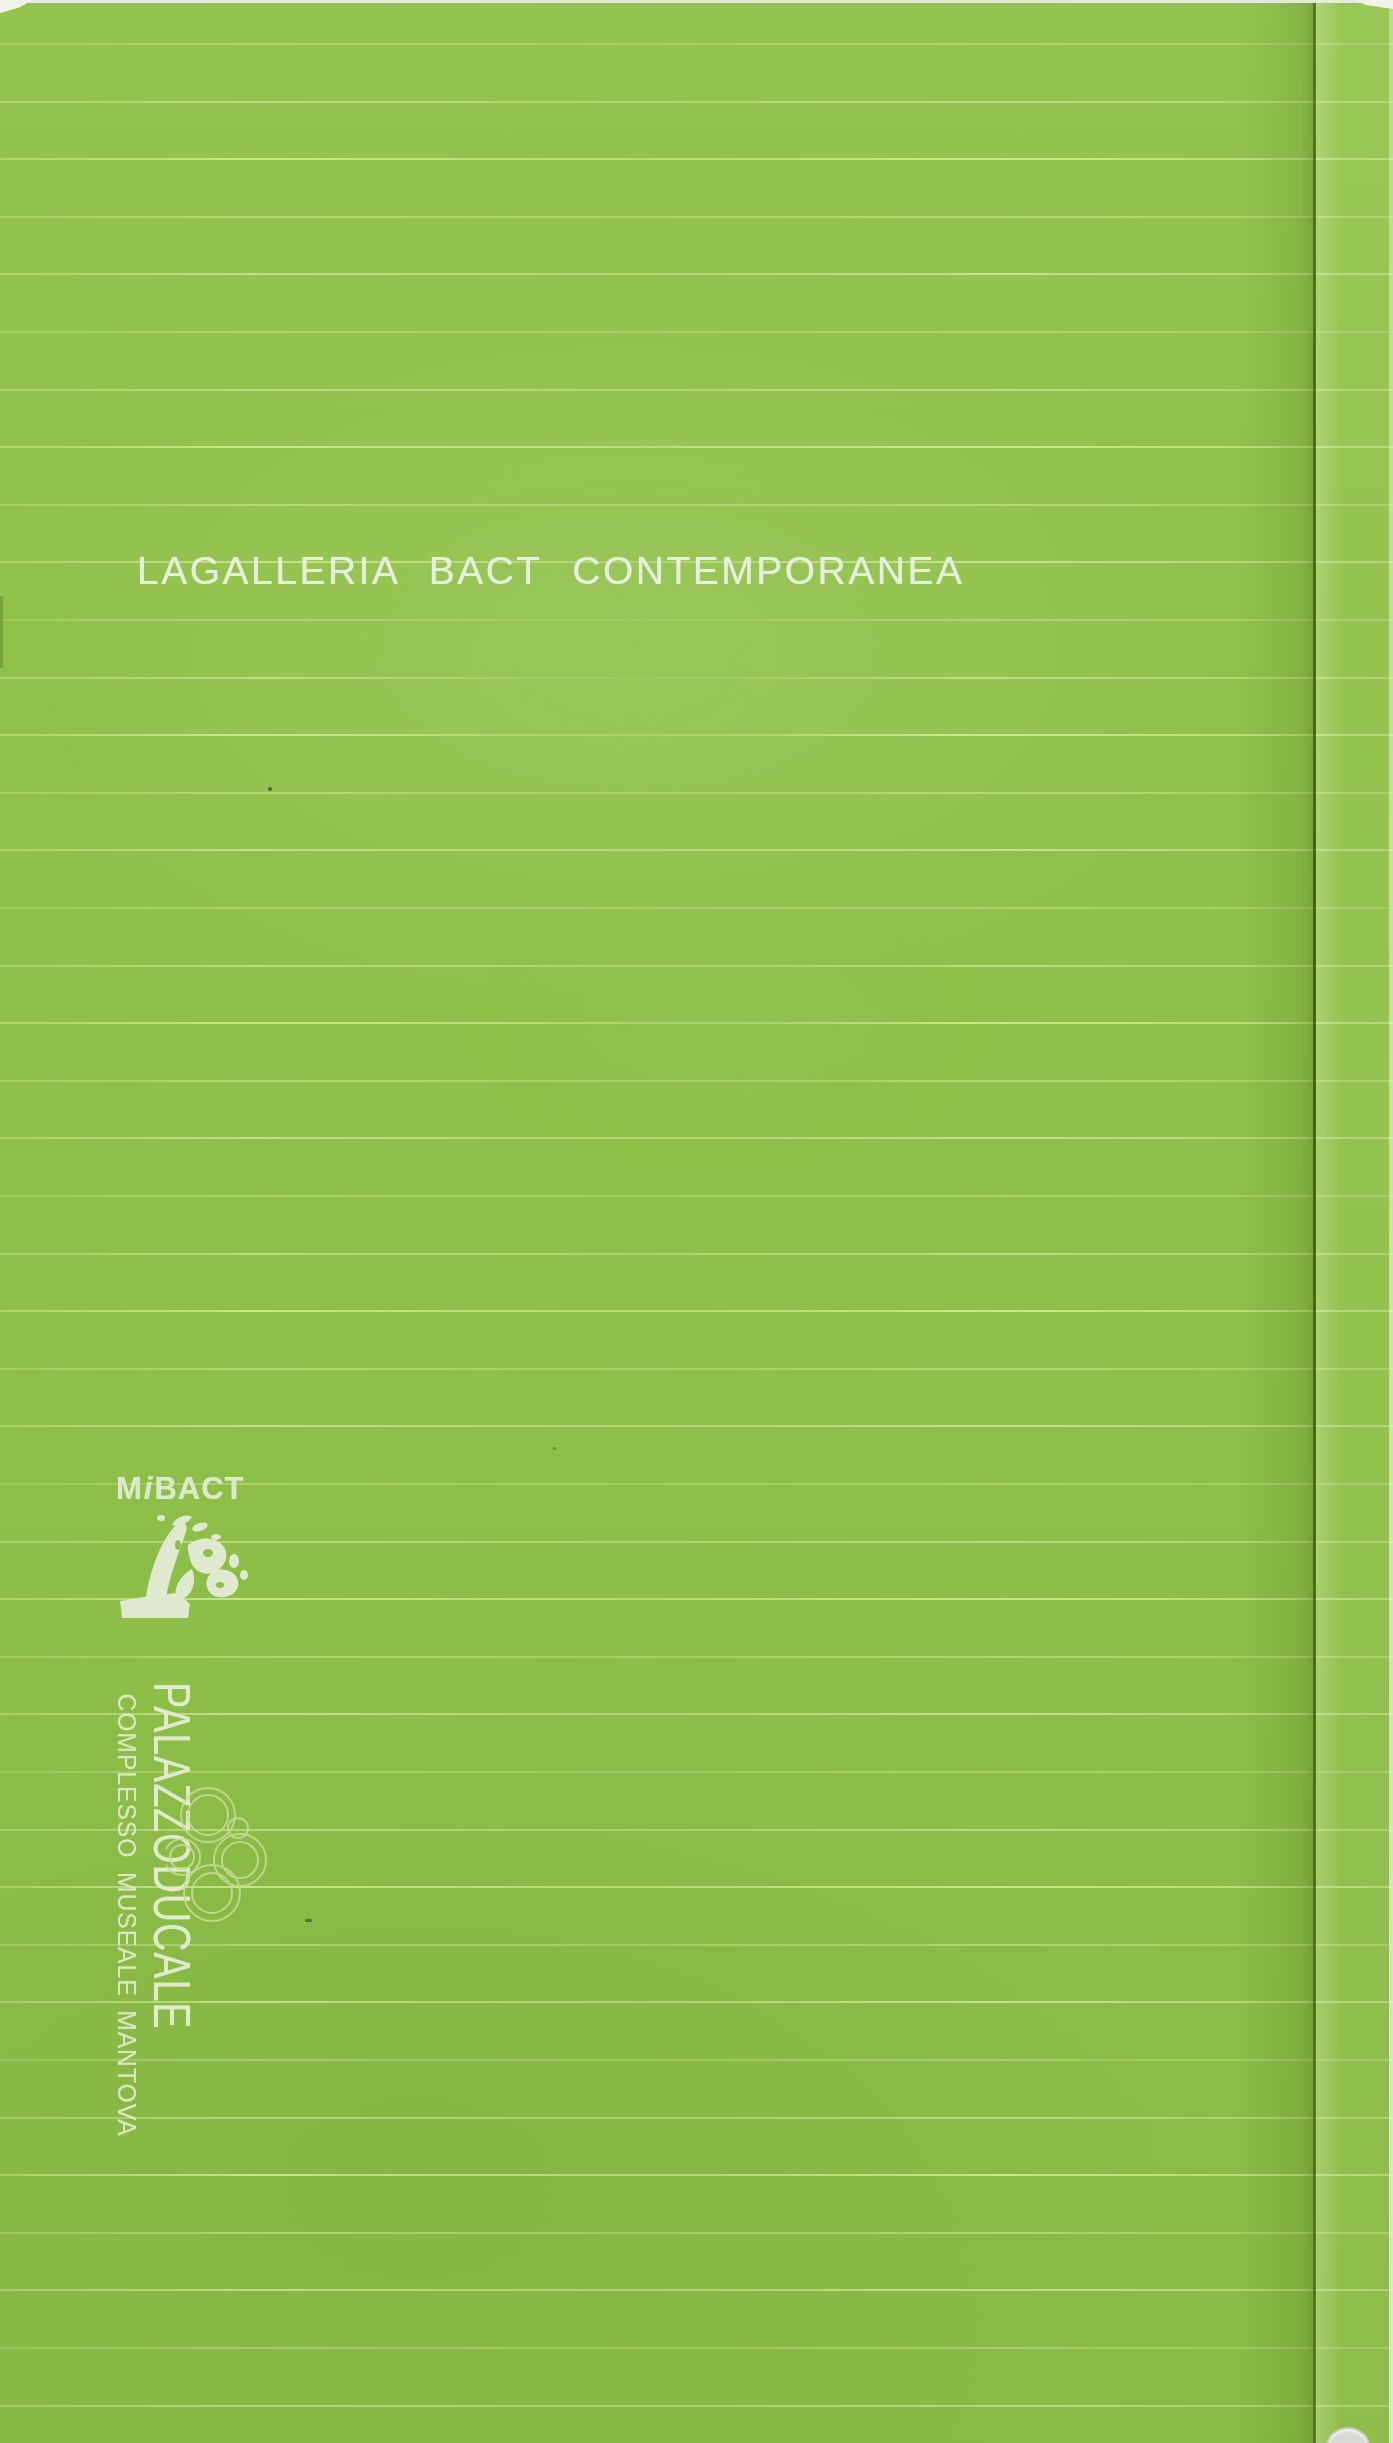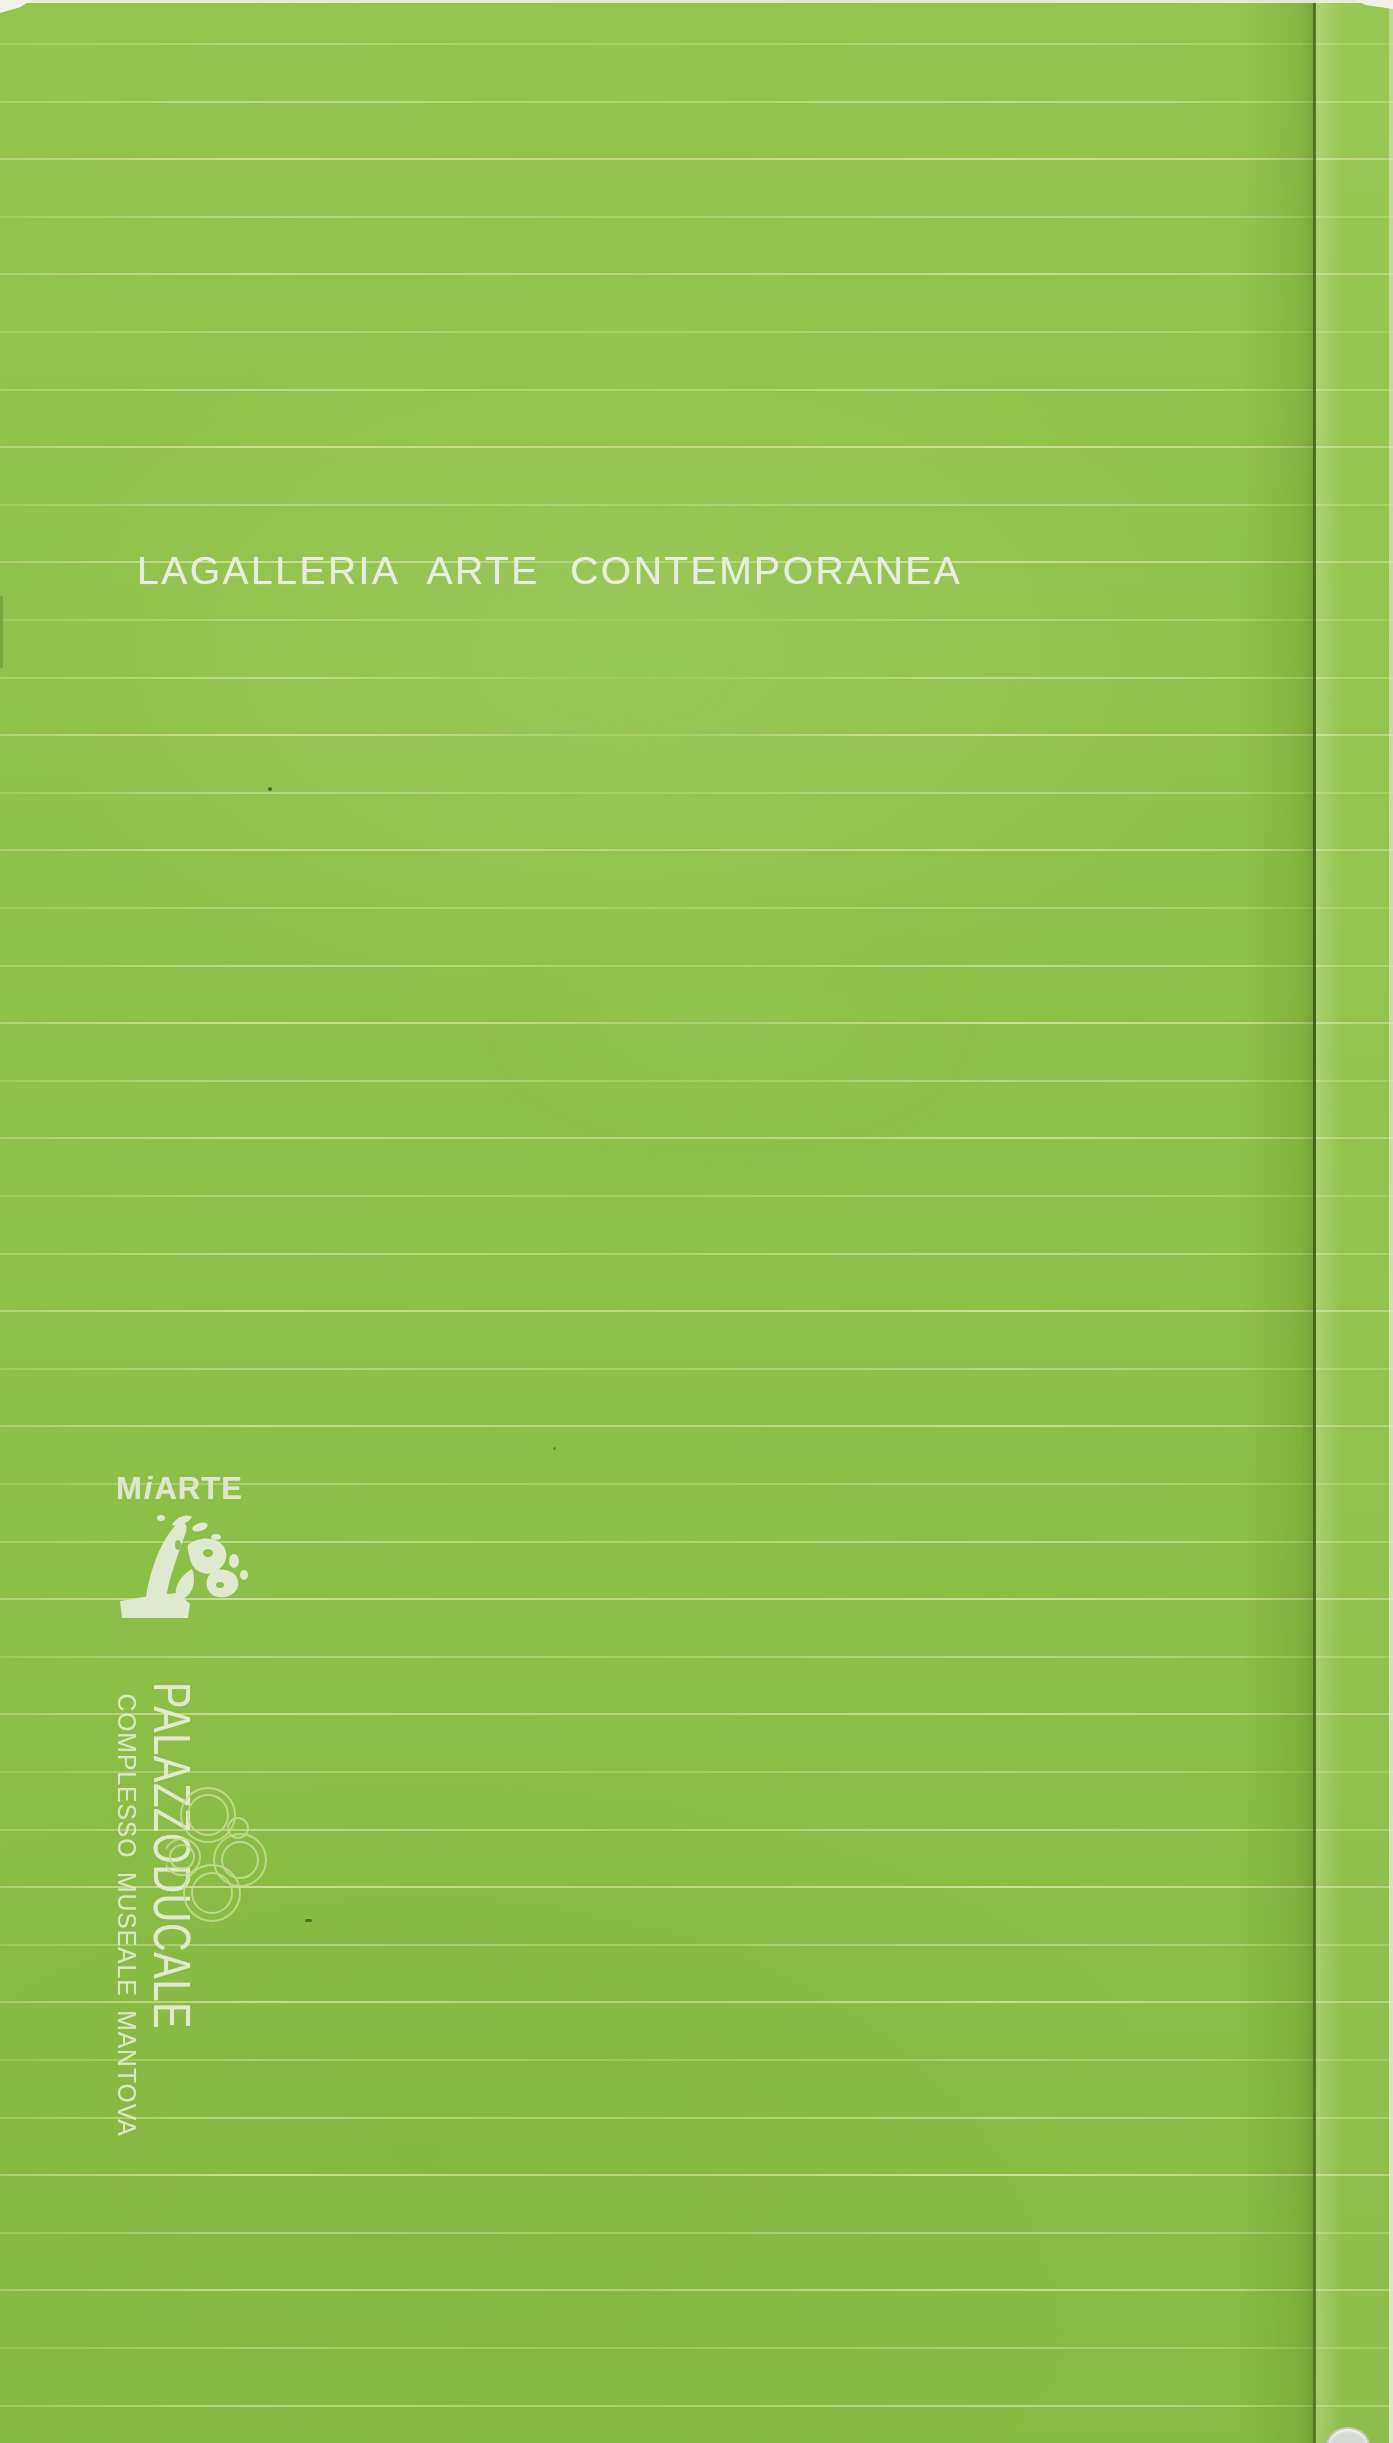--- a/index.html
+++ b/index.html
@@ -145,23 +145,23 @@
       <div class="rline" style="top: 2174.2px; opacity: 0.78;"></div>
       <div class="rline" style="top: 2231.8px; opacity: 0.49;"></div>
       <div class="rline" style="top: 2289.4px; opacity: 0.69;"></div>
       <div class="rline" style="top: 2347px; opacity: 0.4;"></div>
       <div class="rline" style="top: 2404.6px; opacity: 0.59;"></div>
     </div>
 
   <div class="haze"></div>
   <div class="haze2"></div>
 
-  <h1 class="title">LAGALLERIA ARTE CONTEMPORANEA</h1>
-
-  <div class="mibact-text"><span>M</span><span class="mi-i">i</span><span>ARTE</span></div>
+  <h1 class="title">LAGALLERIA BACT CONTEMPORANEA</h1>
+
+  <div class="mibact-text"><span>M</span><span class="mi-i">i</span><span>BACT</span></div>
 
   <svg class="mibact-mark" width="148" height="118" viewBox="0 0 148 118">
     <g fill="#dfe9d0">
       <path d="M4,96 L40,90 L62,88 L74,99 L72,113 L6,113 Z"></path>
       <path d="M30,92 C34,66 44,38 58,22 C64,15 73,16 70,27 C62,50 53,72 50,94 C44,98 36,97 30,92 Z"></path>
       <path d="M56,20 C60,12 70,8 76,12 C72,18 64,22 56,20 Z"></path>
       <path d="M72,40 C84,30 102,32 108,42 C114,52 108,64 96,68 C86,71 76,64 74,54 C73,49 71,44 72,40 Z"></path>
       <path d="M96,66 C108,62 120,66 122,76 C124,86 114,94 102,92 C92,90 88,80 92,72 Z"></path>
       <path d="M76,64 C80,74 78,86 70,92 C64,96 58,92 60,84 C62,76 68,68 76,64 Z"></path>
       <ellipse cx="84" cy="22" rx="8" ry="4" transform="rotate(-18 84 22)"></ellipse>

